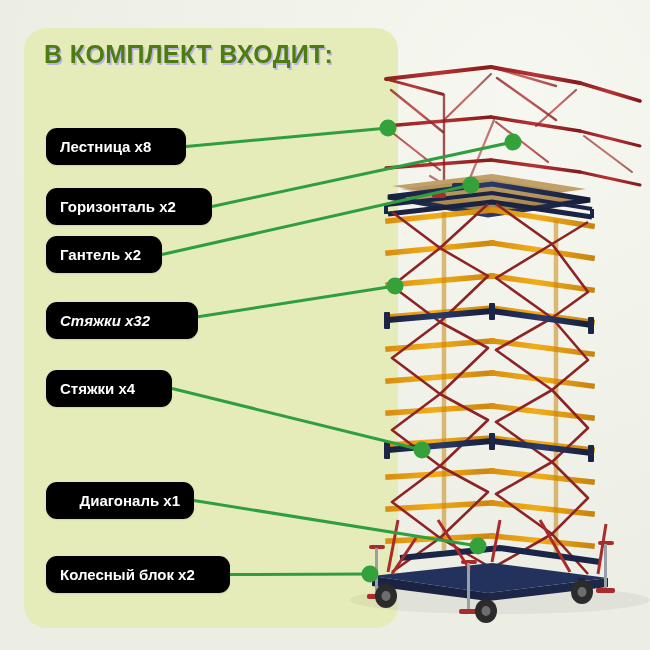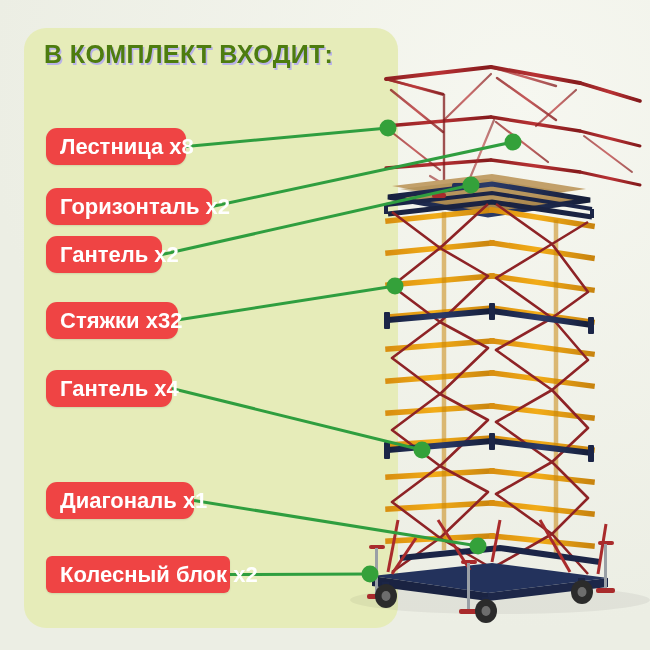--- a/index.html
+++ b/index.html
@@ -25,24 +25,24 @@
   }
   #title{
     position:absolute;left:44px;top:40px;
     font-size:25px;font-weight:bold;letter-spacing:.4px;
     color:#4d7c0f;
     text-shadow:1.5px 1.5px 0 #b9b2e8;
     white-space:nowrap;
   }
   .chip{
     position:absolute;
-    background:#ef4444;
+    background:#000000;
     color:#ffffff;
     border-radius:11px;
-    font-size:22px;
+    font-size:15px;
     font-weight:bold;
     display:flex;align-items:center;
     padding:0 14px;
     height:37px;
     white-space:nowrap;
     box-sizing:border-box;
     box-shadow:0 1px 2px rgba(0,0,0,.10);
   }
   svg.layer{position:absolute;left:0;top:0;width:650px;height:650px;}
   svg.layer *{shape-rendering:geometricPrecision;}
@@ -279,27 +279,27 @@
   <div id="chips">
       <div class="chip" style="left: 46px; top: 128px; width: 140px;">
         <span>Лестница x8</span>
       </div>
       <div class="chip" style="left: 46px; top: 188px; width: 166px;">
         <span>Горизонталь x2</span>
       </div>
       <div class="chip" style="left: 46px; top: 236px; width: 116px;">
         <span>Гантель x2</span>
       </div>
-      <div class="chip" style="left: 46px; top: 302px; width: 132px;">
+      <div class="chip" style="left: 46px; top: 302px; width: 152px; font-style: italic;">
         <span>Стяжки x32</span>
       </div>
       <div class="chip" style="left: 46px; top: 370px; width: 126px;">
-        <span>Гантель x4</span>
-      </div>
-      <div class="chip" style="left: 46px; top: 482px; width: 148px;">
+        <span>Стяжки x4</span>
+      </div>
+      <div class="chip" style="left: 46px; top: 482px; width: 148px; justify-content: flex-end;">
         <span>Диагональ x1</span>
       </div>
-      <div class="chip" style="left: 46px; top: 556px; width: 184px; border-radius: 6px;">
+      <div class="chip" style="left: 46px; top: 556px; width: 184px;">
         <span>Колесный блок x2</span>
       </div>
     </div>
 
 </div>
 
 </body></html>

